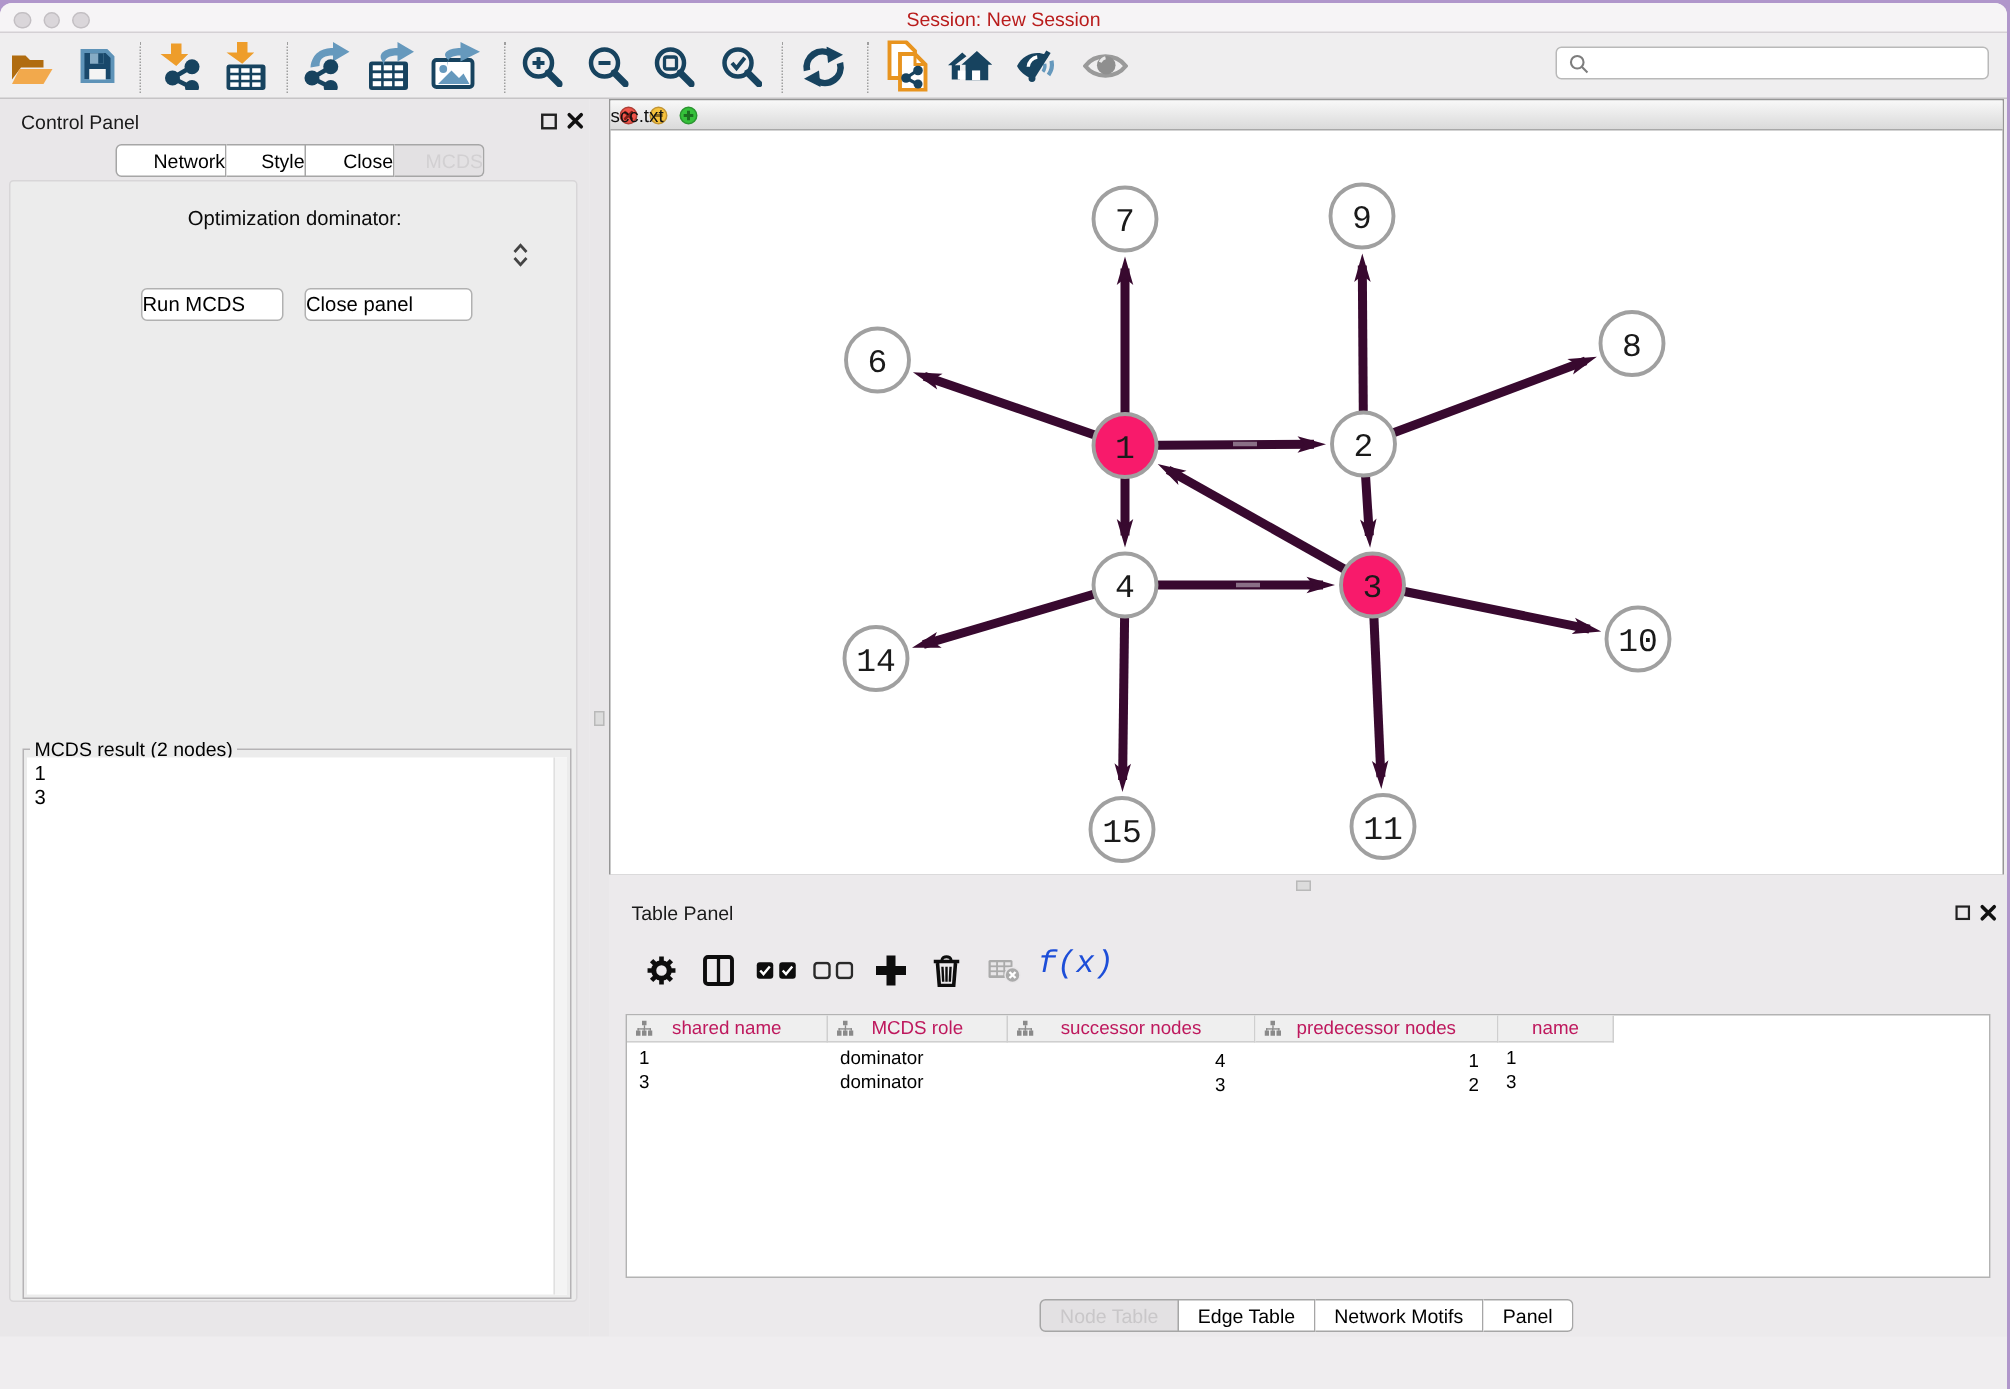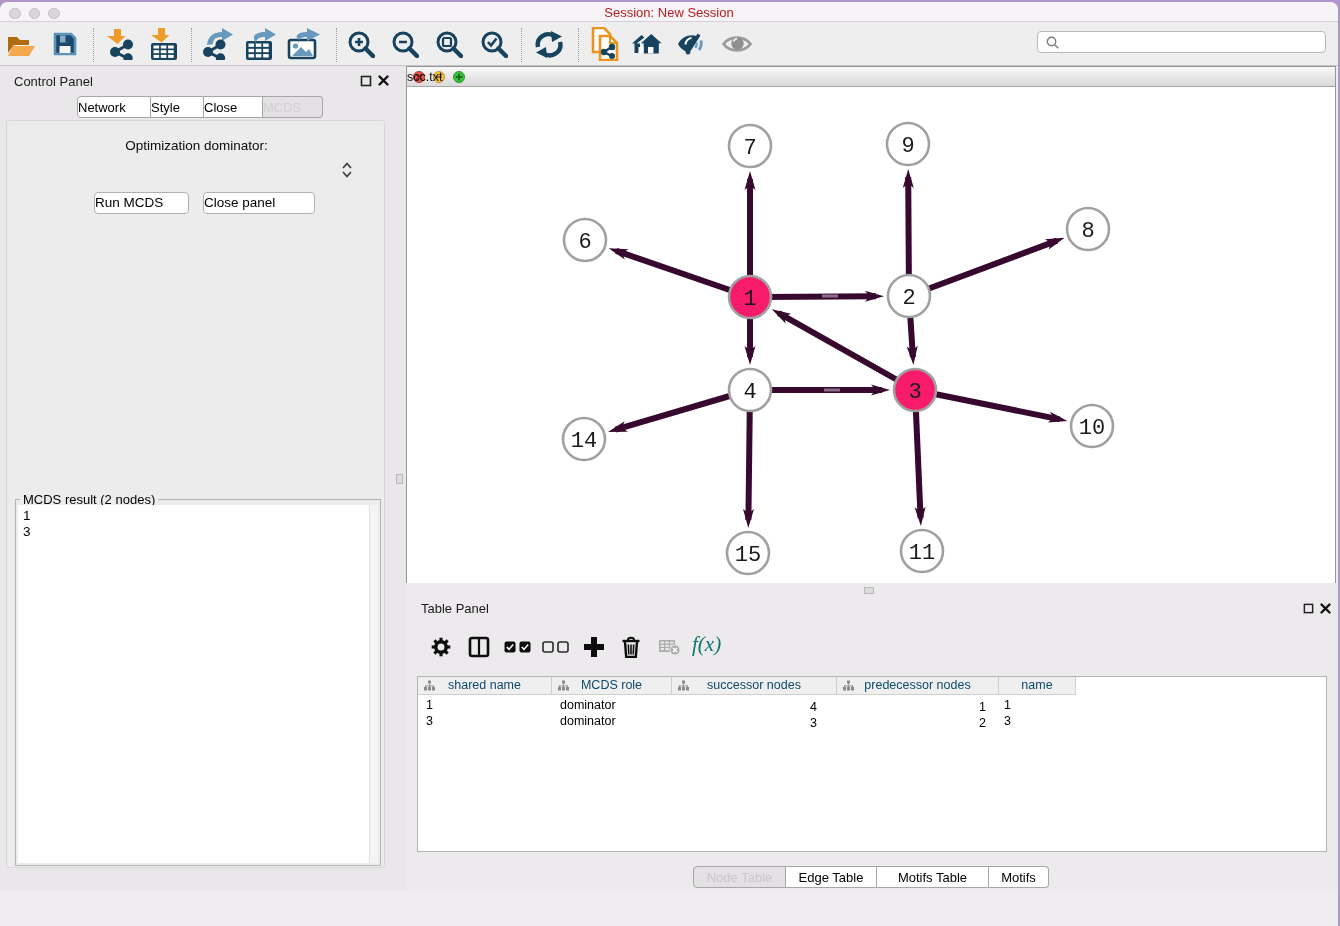--- a/index.html
+++ b/index.html
@@ -9,21 +9,21 @@
 #titlebar{position:absolute;left:0;top:0;width:100%;height:20px;background:#f6f4f6;border-bottom:1px solid #d4d0d4}
 .tl{position:absolute;top:5.5px;width:11.5px;height:11.5px;border-radius:50%;background:#dad6da;border:1px solid #c3bfc3}
 #wtitle{position:absolute;top:3px;left:0;width:100%;text-align:center;font-size:13px;color:#b91c1c}
 
 #toolbar{position:absolute;left:0;top:21px;width:100%;height:43px;background:#efeeef;border-bottom:1px solid #c6c4c6}
 .tsep{position:absolute;top:5px;height:34px;width:0;border-left:1px dotted #9f9f9f}
 #search{position:absolute;left:1037px;top:8px;width:289px;height:22px;background:#fff;border:1px solid #b9b9b9;border-radius:4px}
 
 #leftpanel{position:absolute;left:0;top:64px;width:393px;height:825px;background:#e9e7e9}
 #cp-title{position:absolute;left:14px;top:8px;font-size:13px;color:#1a1a1a}
-.tab{position:absolute;top:30px;height:22px;background:#fff;border:1px solid #a6a6a6;border-left:none;font-size:13px;color:#000;text-align:left;line-height:21px}
+.tab{position:absolute;top:30px;height:22px;background:#fff;border:1px solid #a6a6a6;border-left:none;font-size:13px;color:#000;text-align:right;line-height:21px}
 #tabpane{position:absolute;left:6px;top:54px;width:379px;height:748px;background:#ececec;border:1px solid #d8d6d8;border-radius:3px}
 select#crit{position:absolute;left:44px;top:93px;width:312px;height:22px;font-size:13.5px;font-family:"Liberation Sans",sans-serif;background:#fff;border:1px solid #ababab;border-radius:4px;-webkit-appearance:none;appearance:none;padding-left:14px;color:#000}
 .btn{position:absolute;top:126px;height:22px;background:#fff;border:1px solid #b1b1b1;border-radius:4px;font-size:13.5px;text-align:left;line-height:20px;color:#000}
 #fieldset{position:absolute;left:15px;top:433px;width:366px;height:367px;border:1px solid #b5b3b5}
 #legend{position:absolute;left:4px;top:-8px;background:#ececec;padding:0 3px;font-size:13px;color:#000}
 #resultbox{position:absolute;left:2px;top:5px;right:2px;bottom:2px;background:#fff;font-size:13.5px;line-height:16px;padding:3px 0 0 5px;color:#000}
 #res-scroll{position:absolute;right:2px;top:5px;width:9px;bottom:2px;background:#f4f4f4;border-left:1px solid #e0e0e0}
 
 #vsplit{position:absolute;left:393px;top:64px;width:13px;height:825px;background:#e9e7e9}
 #vhandle{position:absolute;left:396px;top:472px;width:7px;height:10px;background:#dcdcdc;border:1px solid #b9b9b9}
@@ -32,21 +32,21 @@
 #nettitle{position:absolute;left:0;top:0;width:100%;height:20px;background:linear-gradient(#f8f8f8,#dadada);border-bottom:1px solid #a8a8a8}
 #nettitle .t{position:absolute;top:3px;width:100%;text-align:left;font-size:12.5px;color:#111}
 .mac{position:absolute;top:4px;width:12px;height:12px;border-radius:50%;font-weight:700}
 #hsplit{position:absolute;left:406px;top:581px;width:932px;height:15px;background:#eceaec}
 #hhandle{position:absolute;left:864px;top:585px;width:10px;height:7px;background:#dcdcdc;border:1px solid #b9b9b9}
 
 #tablepanel{position:absolute;left:406px;top:596px;width:932px;height:293px;background:#eceaec}
 #tp-title{position:absolute;left:15px;top:3px;font-size:13px;color:#1a1a1a}
 #tp-toolbar{position:absolute;left:14px;top:29px;height:40px;width:900px}
 #tbl{position:absolute;left:11px;top:78px;width:910px;height:176px;background:#fff;border:1px solid #b3b3b3;font-size:12.5px}
-.hd{position:absolute;top:0;height:18px;background:#efefef;border-right:1px solid #cfcfcf;border-bottom:1px solid #cfcfcf;text-align:center;line-height:17px;color:#0c4a6e}
+.hd{position:absolute;top:0;height:18px;background:#efefef;border-right:1px solid #cfcfcf;border-bottom:1px solid #cfcfcf;text-align:center;line-height:17px;color:#be185d}
 .cell{position:absolute;height:16px;line-height:16px;color:#000}
 .btab{position:absolute;top:268px;height:22px;background:#fff;border:1px solid #a6a6a6;border-left:none;font-size:13px;color:#000;text-align:center;line-height:21px}
 
 #statusbar{position:absolute;left:0;top:889px;width:100%;height:35px;background:#eeedee;border-top:1px solid #c8c6c8}
 #listbtn{position:absolute;left:10px;top:9px;width:28px;height:21px;background:#fdfdfd;border:1px solid #a5a5a5;border-radius:2px}
 #membtn{position:absolute;left:1255px;top:6px;width:74px;height:23px;background:#fbfbfb;border:1px solid #b5b5b5;border-radius:3px;font-size:11.5px;line-height:21px;color:#000}
 </style></head><body>
 <div id="win">
   <div id="titlebar">
     <div class="tl" style="left:9px"></div>
@@ -371,21 +371,21 @@
           <rect x="12.1" y="4.5" width="3.6" height="2.1" fill="#e9e7e9"></rect>
           <rect x="2.5" y="7.8" width="3.6" height="2.1" fill="#e9e7e9"></rect>
           <rect x="7.3" y="7.8" width="3.6" height="2.1" fill="#e9e7e9"></rect>
           <rect x="12.1" y="7.8" width="3.6" height="2.1" fill="#e9e7e9"></rect>
           <rect x="2.5" y="11.1" width="3.6" height="2.1" fill="#e9e7e9"></rect>
           <rect x="7.3" y="11.1" width="3.6" height="2.1" fill="#e9e7e9"></rect>
           <rect x="12.1" y="11.1" width="3.6" height="2.1" fill="#e9e7e9"></rect>
           <circle cx="17" cy="13" r="5" fill="#ababab" stroke="#e9e7e9" stroke-width="1"></circle>
           <path d="M15,11 L19,15 M19,11 L15,15" stroke="#fff" stroke-width="1.6"></path>
         </svg>
-      <div class="abs" style="left:272px;top:5px;font-family:Liberation Serif, serif;font-style:italic;font-size:21px;color:#0f766e">f(x)</div>
+      <div class="abs" style="left:272px;top:5px;font-family:Liberation Mono, monospace;font-style:italic;font-size:21px;color:#1d4ed8">f(x)</div>
       </div>
     <div id="tbl">
       <div class="hd" style="left:0px;width:134px"><svg width="11" height="11" viewBox="0 0 11 11" style="position:absolute;left:6px;top:3px">
             <g fill="#8a8a8a">
               <rect x="4" y="0.5" width="3" height="3"></rect>
               <rect x="0" y="7" width="3" height="3.5"></rect>
               <rect x="4" y="7" width="3" height="3.5"></rect>
               <rect x="8" y="7" width="3" height="3.5"></rect>
               <path d="M5.2,3.5 h0.9 v2 h-0.9 Z"></path>
               <rect x="1" y="5.5" width="9" height="0.9"></rect>
@@ -432,16 +432,16 @@
       <div class="cell" style="left:419px;top:22px;width:149px;text-align:right">1</div>
       <div class="cell" style="left:586px;top:20px">1</div>
       <div class="cell" style="left:8px;top:36px">3</div>
       <div class="cell" style="left:142px;top:36px">dominator</div>
       <div class="cell" style="left:254px;top:38px;width:145px;text-align:right">3</div>
       <div class="cell" style="left:419px;top:38px;width:149px;text-align:right">2</div>
       <div class="cell" style="left:586px;top:36px">3</div>
     </div>
     <div class="btab" style="left:287px;width:93px;border-radius:4px 0 0 4px;border-left:1px solid #a6a6a6;background:#e3e1e3;color:#c9c7c9">Node Table</div>
     <div class="btab" style="left:380px;width:91px">Edge Table</div>
-    <div class="btab" style="left:471px;width:112px">Motifs Table</div>
-    <div class="btab" style="left:583px;width:60px;border-radius:0 4px 4px 0">Motifs</div>
+    <div class="btab" style="left:471px;width:112px">Network Motifs</div>
+    <div class="btab" style="left:583px;width:60px;border-radius:0 4px 4px 0">Panel</div>
   </div>
 </div>
 
 </body></html>

